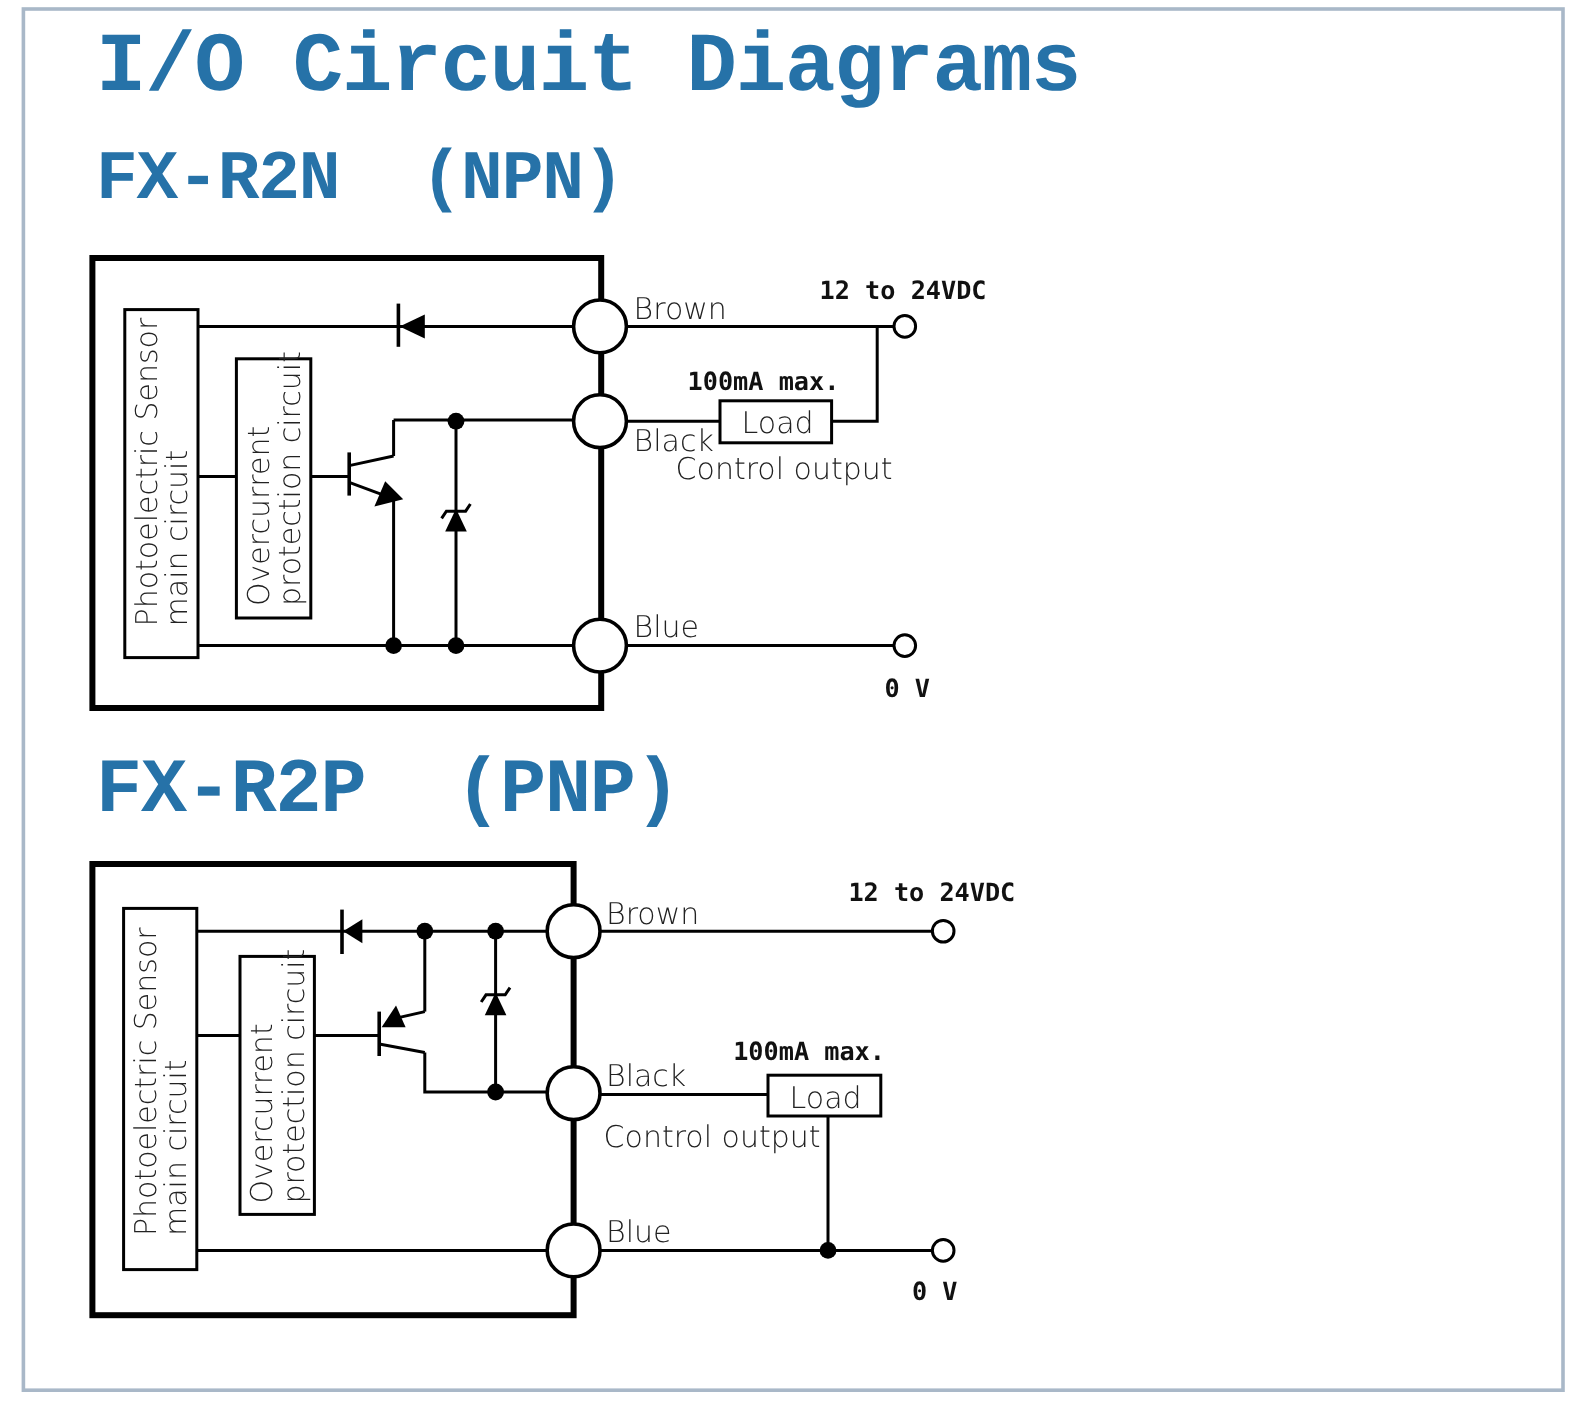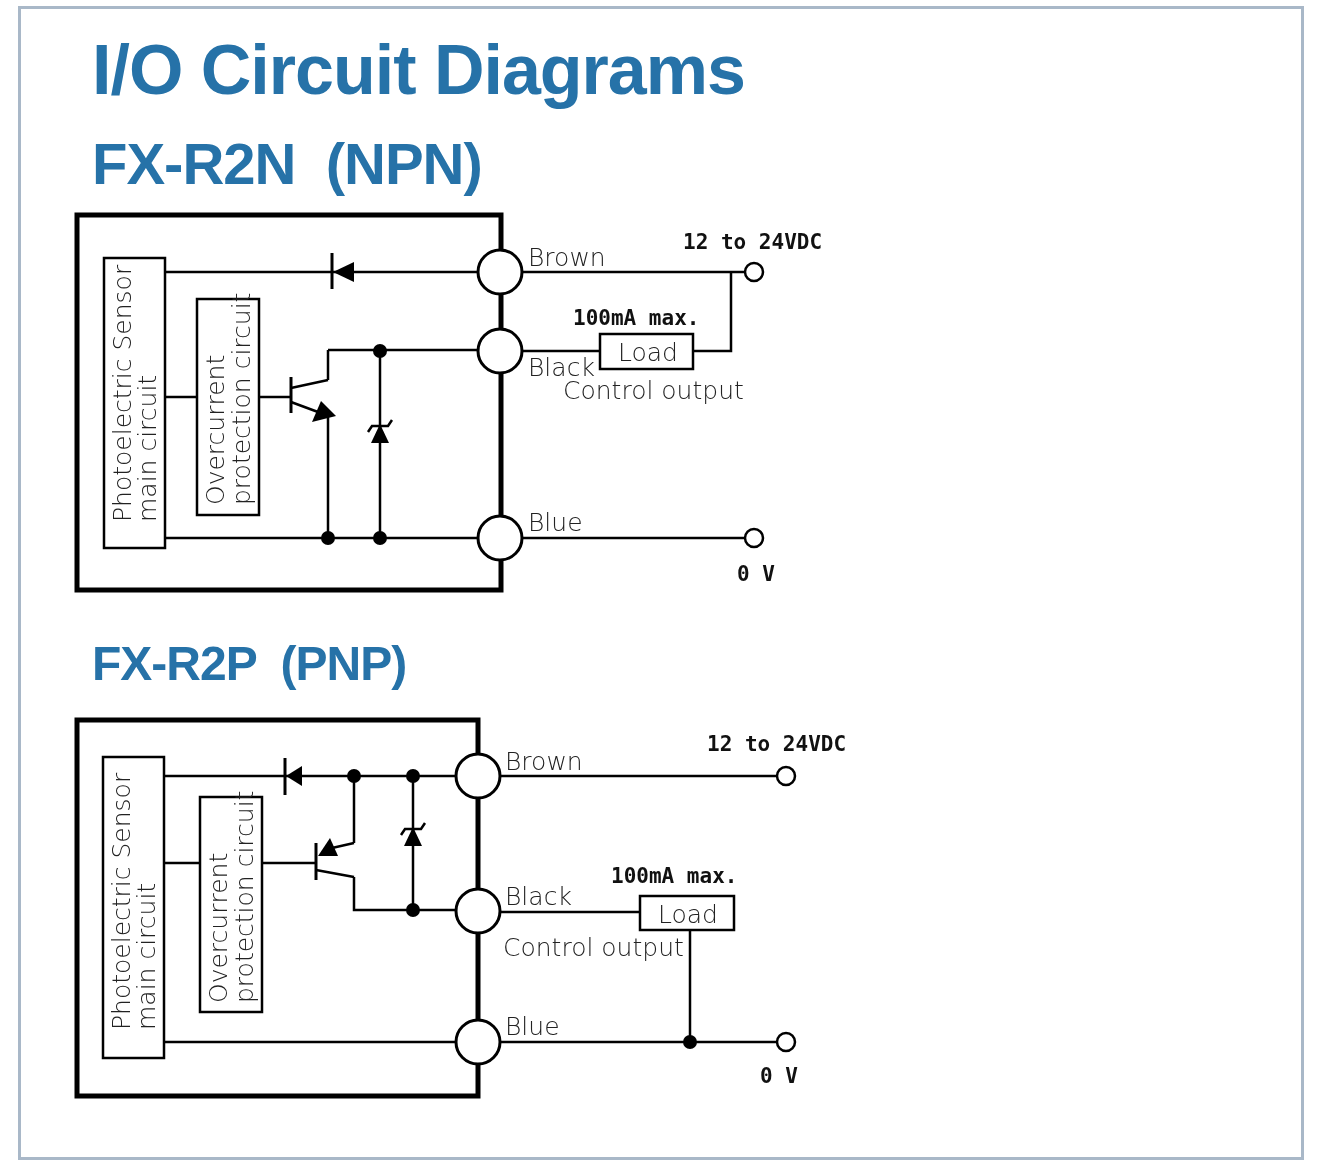--- a/index.html
+++ b/index.html
@@ -1,21 +1,21 @@
 <!DOCTYPE html>
 <html><head>
 <meta charset="utf-8">
 <style>
   html,body{margin:0;padding:0;background:#fff;}
   body{width:1326px;height:1173px;position:relative;overflow:hidden;font-family:"DejaVu Sans",sans-serif;}
   .frame{position:absolute;left:18px;top:6px;width:1286px;height:1154px;border:3px solid #a9b8c8;box-sizing:border-box;background:#fff;}
-  .heading{position:absolute;color:#2672a8;font-family:Liberation Sans, sans-serif;font-weight:bold;white-space:pre;letter-spacing:-1px;margin:12px;}
+  .heading{position:absolute;color:#2672a8;font-family:Liberation Mono, monospace;font-weight:bold;white-space:pre;letter-spacing:-1px;margin:0;}
   .h-main{left:80px;top:18px;font-size:70px;}
   .h-npn{left:80px;top:118px;font-size:58px;}
-  .h-pnp{left:80px;top:624px;font-size:48px;}
+  .h-pnp{left:80px;top:624px;font-size:64px;}
   svg.circ{position:absolute;left:0;top:0;}
   svg text.lbl{font-family:"DejaVu Sans",sans-serif;font-weight:200;fill:#222;font-size:25px;}
   svg text.mono{font-family:"DejaVu Sans Mono",monospace;font-weight:bold;fill:#111;font-size:21px;}
   svg text.rot{font-family:"DejaVu Sans",sans-serif;fill:#222;font-size:25px;font-weight:200;}
 </style>
 </head>
 <body>
 
 <div class="frame"></div>
 

